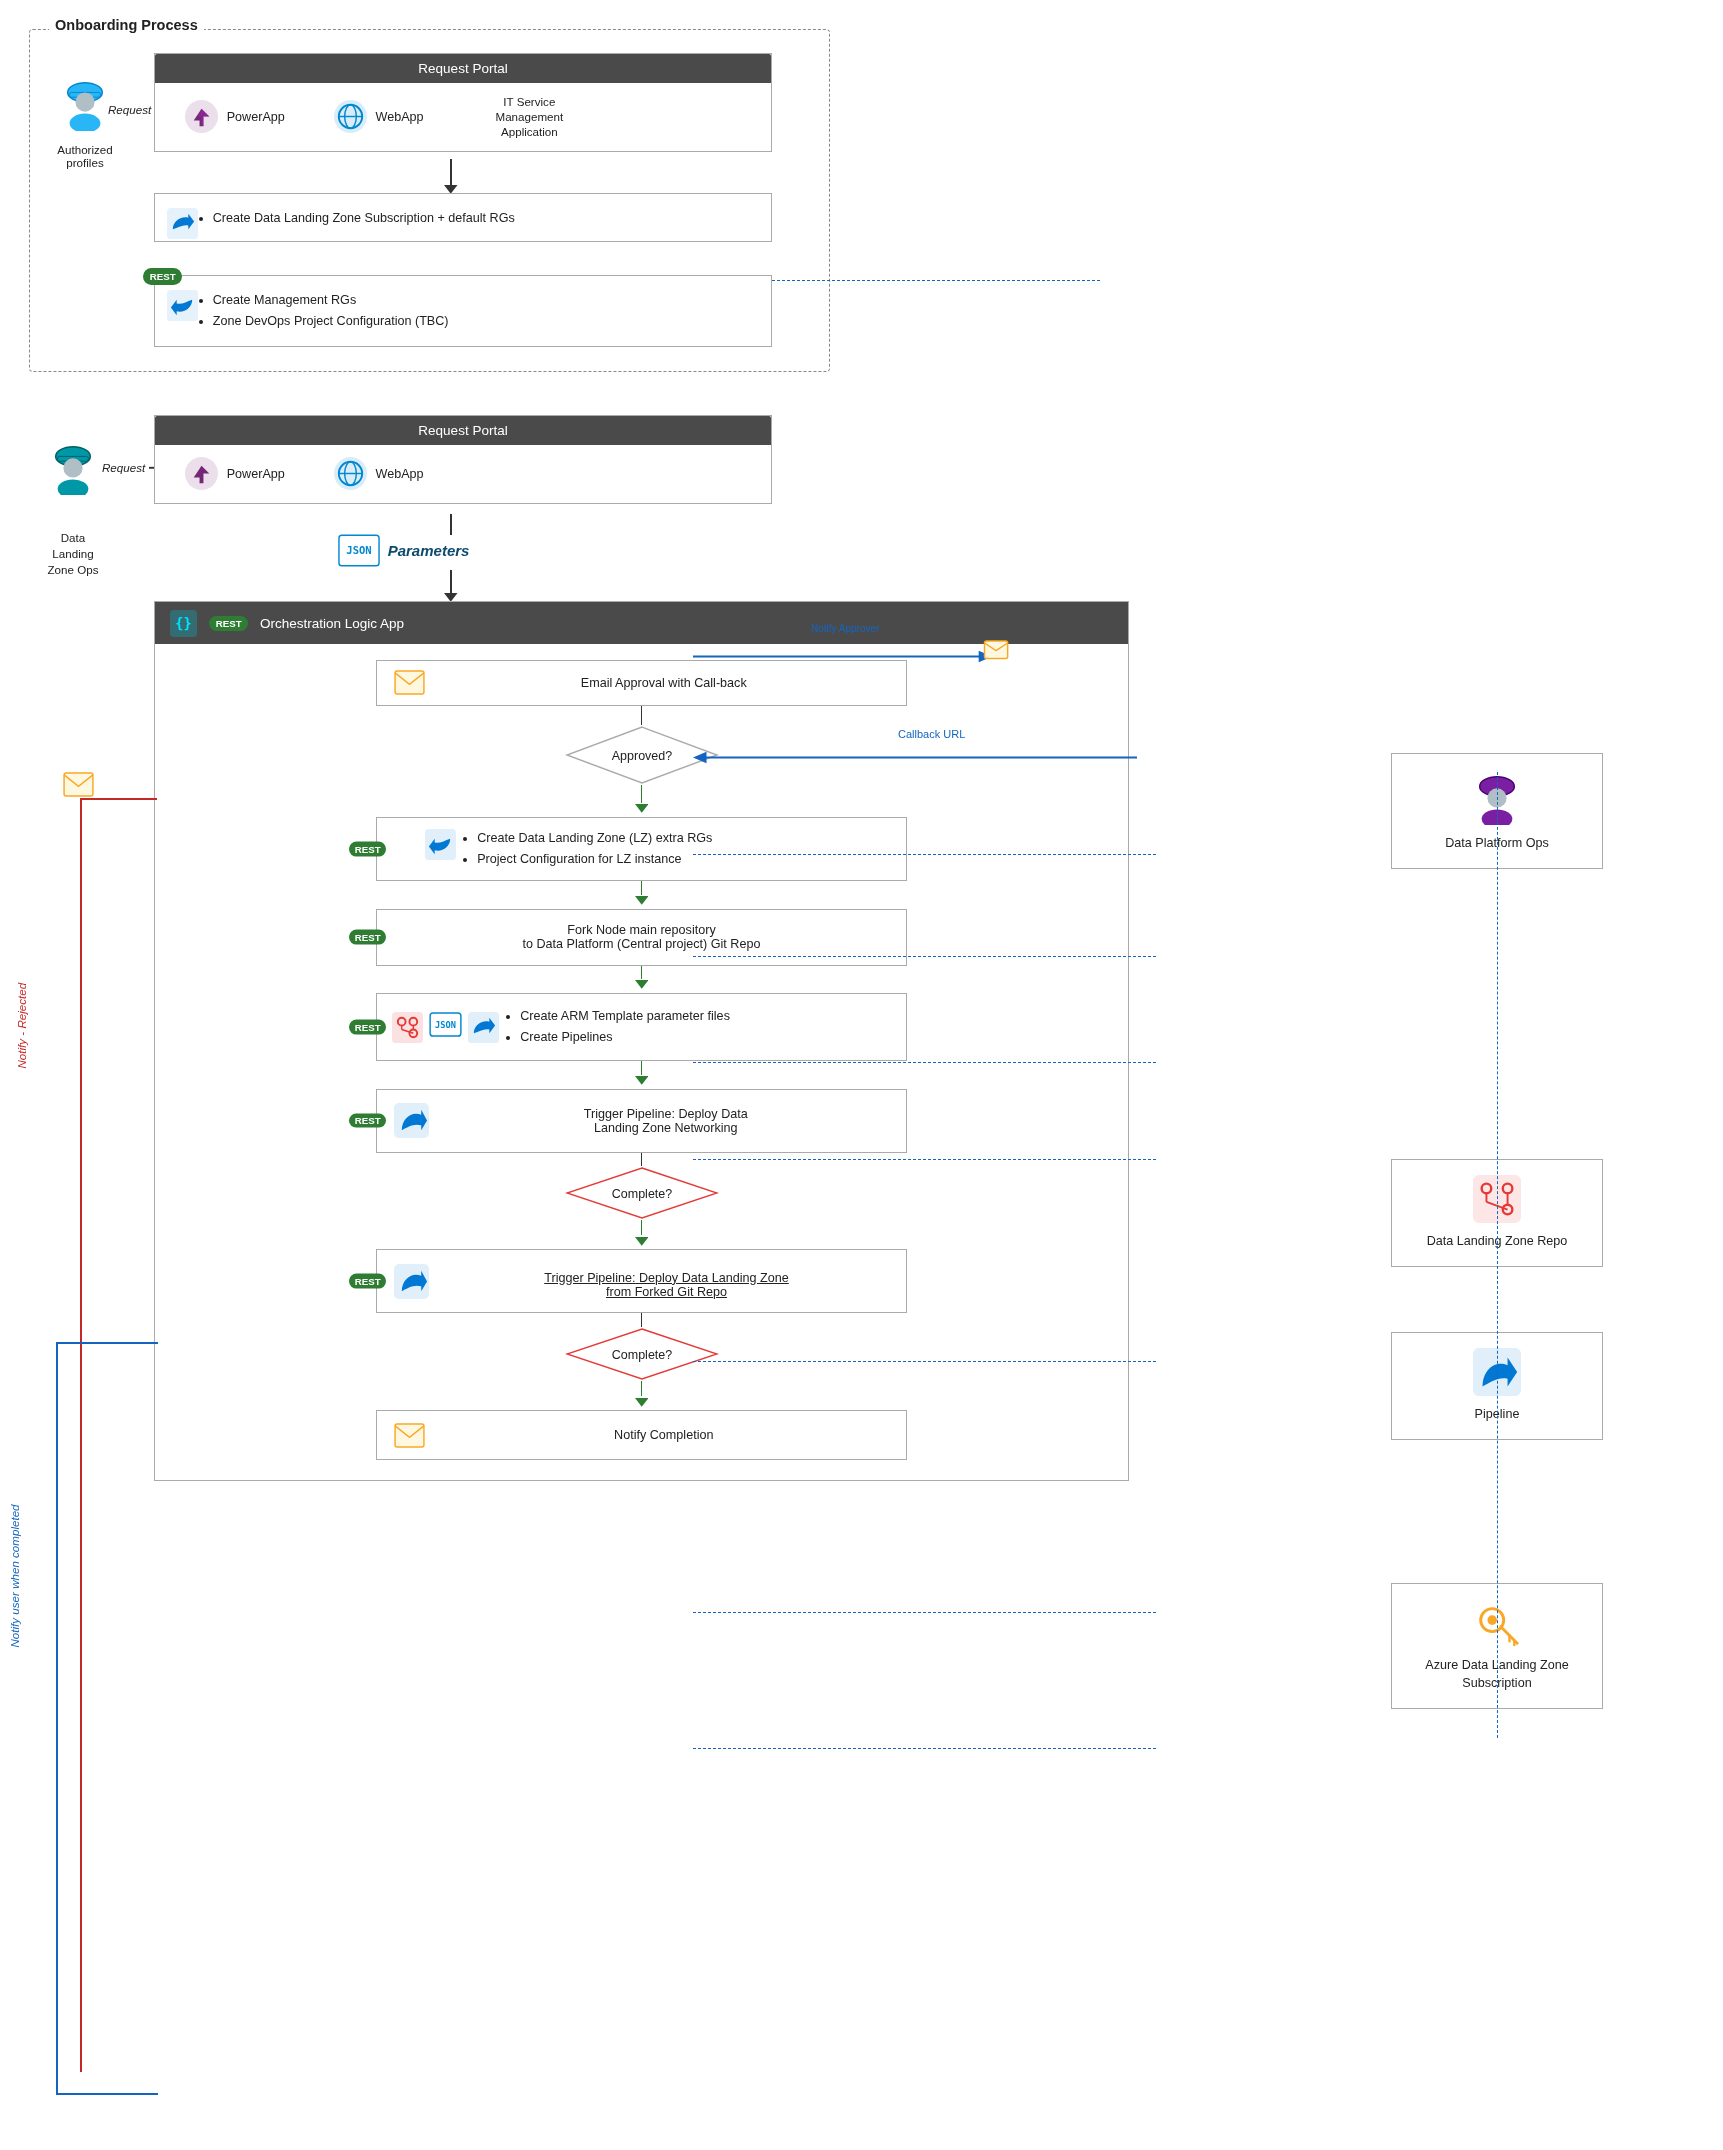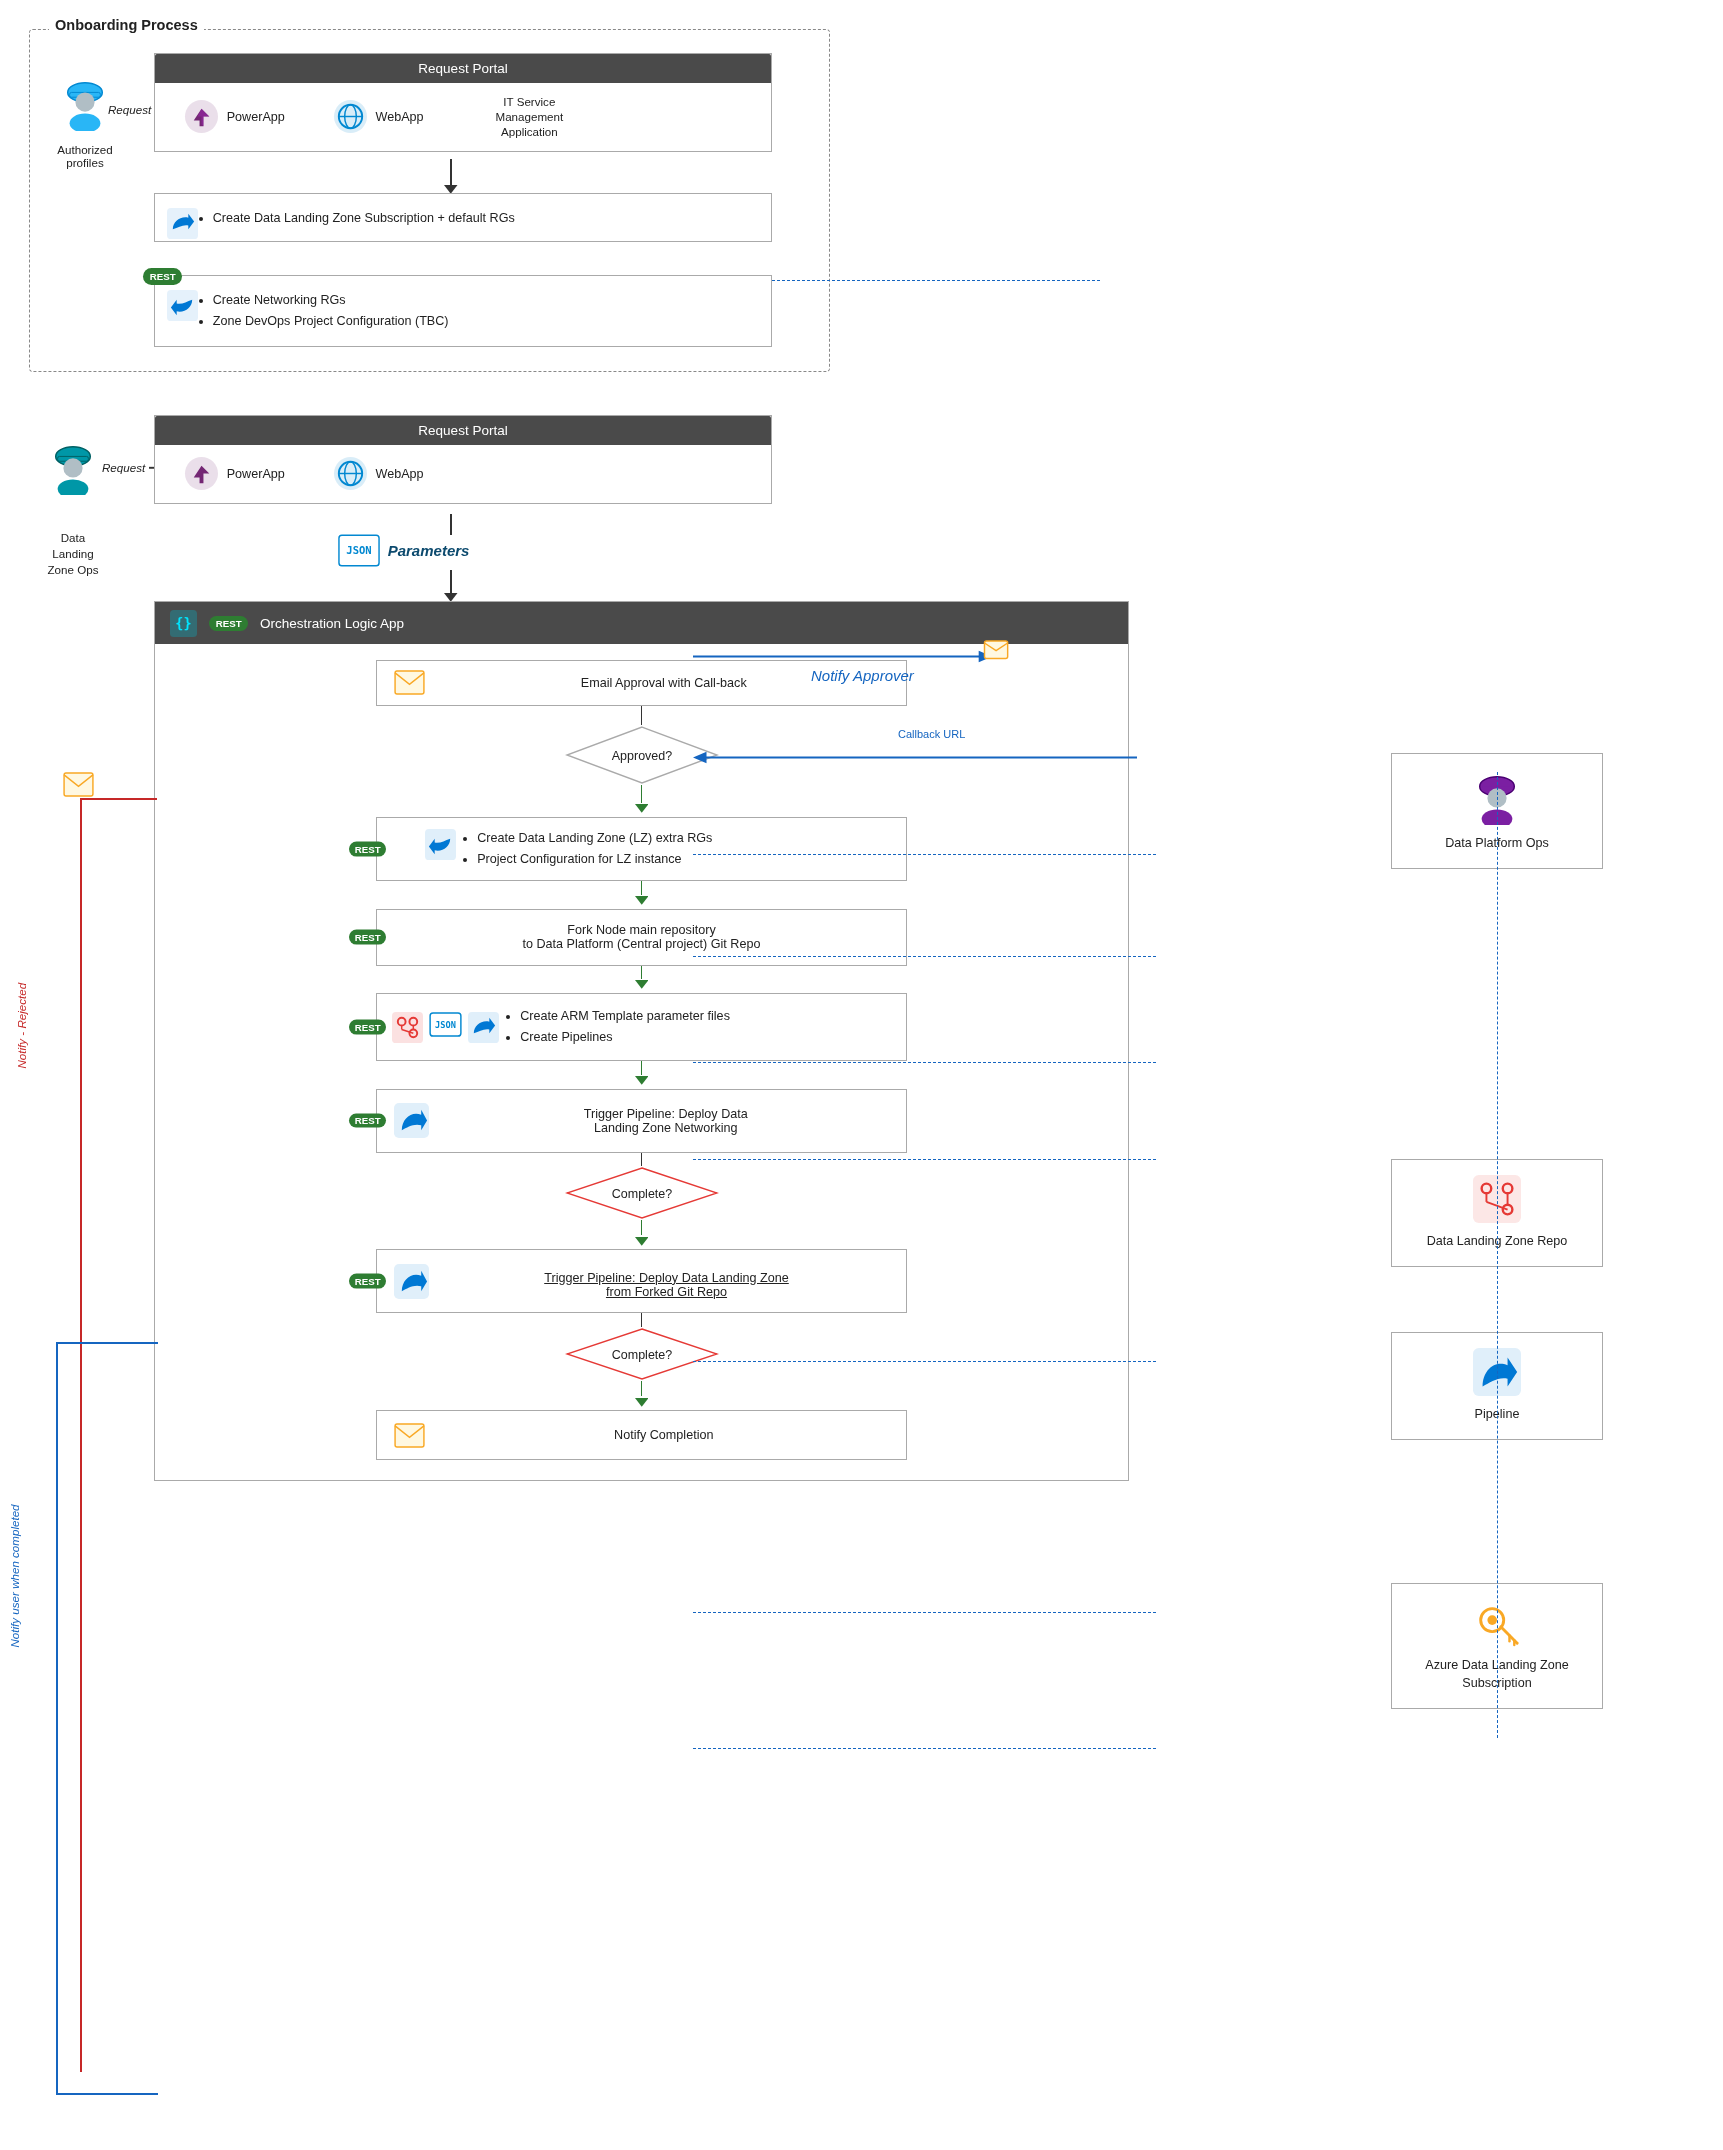--- a/index.html
+++ b/index.html
@@ -159,21 +159,21 @@
 
   <div style="position:absolute;left:154px;top:275px;width:618px;border:1.4px solid #aaa;background:#fff;padding:13.5px 19.3px 13.5px 48px;">
 
     <div style="position:absolute;left:11.6px;top:13.5px;">
       <svg width="31" height="31" viewBox="0 0 32 32">
         <rect width="32" height="32" rx="4" fill="#0078d4" opacity="0.1"></rect>
         <path d="M26 10 C26 18 18 24 10 22 L10 26 L4 18 L10 10 L10 14 C16 15 20 12 26 10Z" fill="#0078d4"></path>
       </svg>
     </div>
     <ul style="list-style:disc;padding-left:9.7px;font-size:12.6px;line-height:1.7;">
-      <li><span>Create Networking RGs</span></li>
+      <li><span>Create Management RGs</span></li>
       <li><span>Zone DevOps Project Configuration (TBC)</span></li>
     </ul>
   </div>
 
   <div style="position:absolute;left:772px;top:280px;width:328px;height:1.9px;border-top:1.9px dashed #1565c0;"></div>
 
   <div style="position:absolute;left:37px;top:439px;display:flex;flex-direction:column;align-items:center;gap:5.8px;">
     <svg width="50" height="56" viewBox="0 0 52 58">
 
       <ellipse cx="26" cy="18" rx="18" ry="10" fill="#0097a7" stroke="#006064" stroke-width="1.5"></ellipse>
@@ -458,21 +458,21 @@
 Subscription</span>
   </div>
 
   <svg style="position:absolute;left:693px;top:637px;pointer-events:none;" width="444" height="39" viewBox="0 0 460 40">
     <line x1="0" y1="20" x2="300" y2="20" stroke="#1565c0" stroke-width="2"></line>
     <polygon points="296,14 310,20 296,26" fill="#1565c0"></polygon>
 
     <rect x="302" y="4" width="24" height="18" rx="2" fill="#fff8e1" stroke="#f9a825" stroke-width="1.5"></rect>
     <polyline points="302,6 314,14 326,6" fill="none" stroke="#f9a825" stroke-width="1.5"></polyline>
   </svg>
-  <span style="position:absolute;left:811px;top:623px;font-style:italic;font-size:15px;color:#1565c0;margin-top:44px;">Notify Approver</span>
+  <span style="position:absolute;left:811px;top:623px;font-size:10px;color:#1565c0;">Notify Approver</span>
 
   <svg style="position:absolute;left:693px;top:743px;pointer-events:none;" width="444" height="29" viewBox="0 0 460 30">
     <line x1="460" y1="15" x2="10" y2="15" stroke="#1565c0" stroke-width="2"></line>
     <polygon points="14,9 0,15 14,21" fill="#1565c0"></polygon>
   </svg>
   <span style="position:absolute;left:898px;top:728px;font-size:11px;color:#1565c0;">Callback URL</span>
 
   <div style="position:absolute;left:693px;top:854px;width:463px;height:1.9px;border-top:1.9px dashed #1565c0;"></div>
 
   <div style="position:absolute;left:693px;top:956px;width:463px;height:1.9px;border-top:1.9px dashed #1565c0;"></div>

